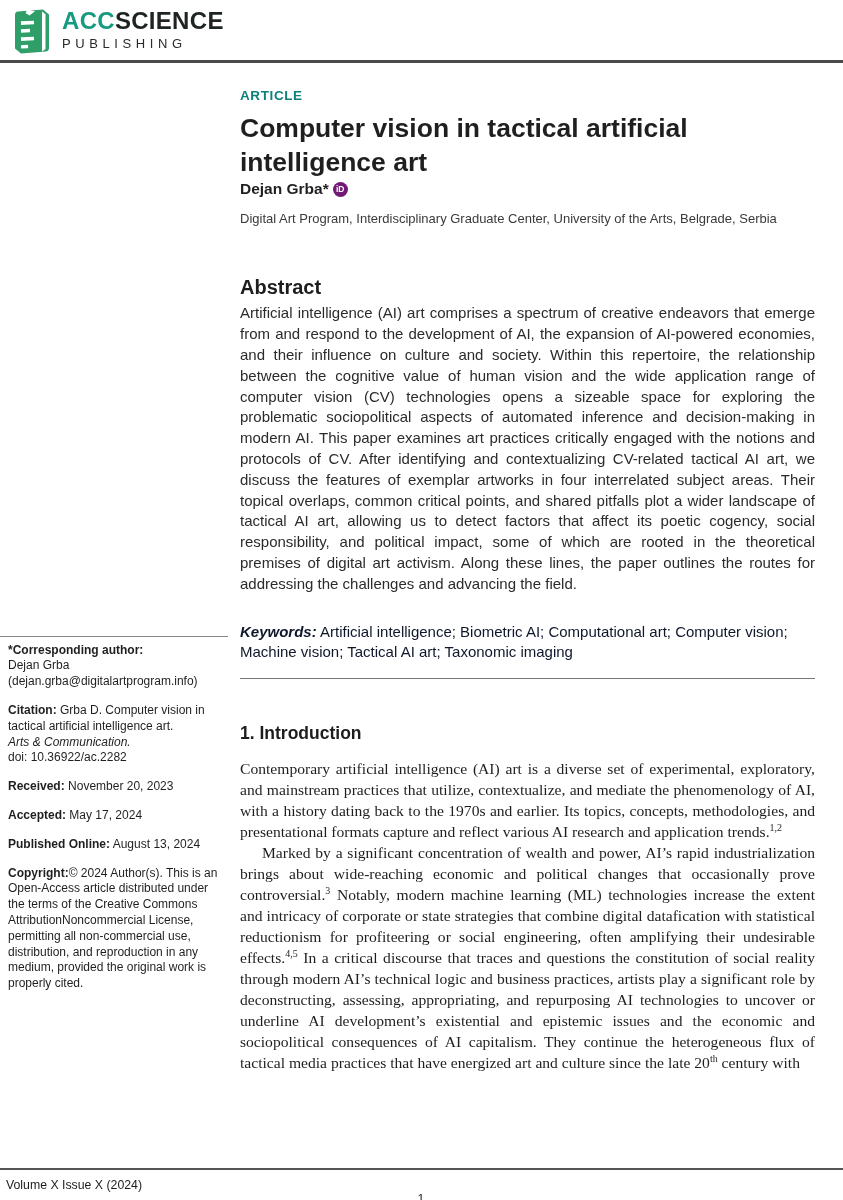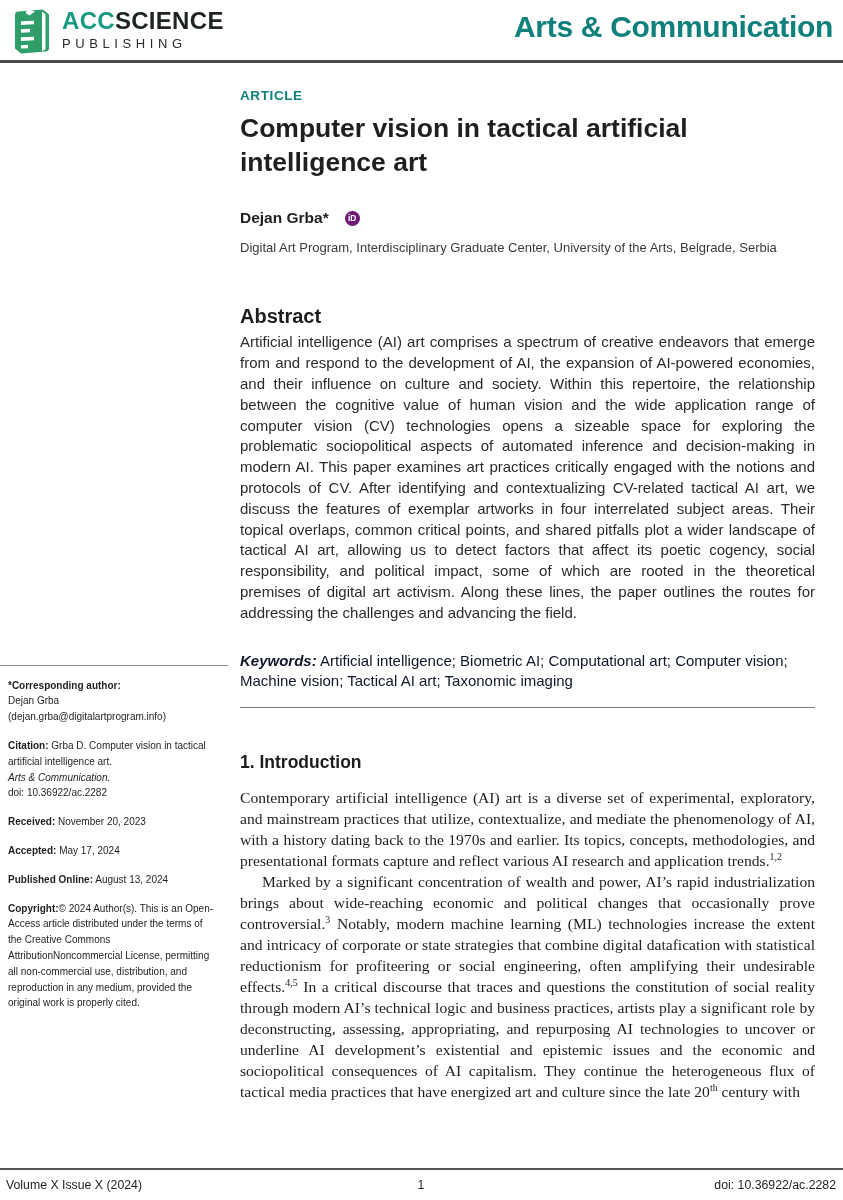--- a/index.html
+++ b/index.html
@@ -17,54 +17,54 @@
   .logo-acc { color:#169B82; }
   .logo-science { color:#1d2422; }
   .logo-text .l2 { font-size:13px; letter-spacing:4.6px; color:#2a2a2a; margin-top:3px; }
   .journal-title { font-size:30px; font-weight:bold; color:#0F807C; margin-top:2px; letter-spacing:-0.3px; }
   .head-rule { height:2.5px; background:#4a4a4a; margin-top:4px; }
 
   
   .title-block { margin:25px 28px 0 240px; }
   .article-label { color:#0F807C; font-weight:bold; font-size:13.5px; letter-spacing:0.6px; }
   .paper-title { font-size:26.5px; font-weight:600; color:#1f1f1f; line-height:1.32; margin:8px 0 0; max-width:595px; }
-  .author-line { margin-top:29px; font-size:15.5px; font-weight:bold; color:#1f1f1f; display:flex; align-items:center; gap:16px; }
+  .author-line { font-size:15.5px; font-weight:bold; color:#1f1f1f; display:flex; align-items:center; gap:4px; }
   .orcid { width:15px; height:15px; border-radius:50%; background:#701a75; color:#fff;
            font-size:8.5px; font-weight:bold; display:inline-flex; align-items:center; justify-content:center; font-style:normal; }
   .affiliation { margin-top:13px; font-size:13px; color:#3a3a3a; }
 
   
   .abstract-block { margin:50px 28px 0 240px; }
   .abstract-h { font-size:20px; font-weight:bold; margin:0 0 4px; color:#1d1d1d; }
   .abstract-text { font-size:15px; line-height:20.8px; text-align:justify; color:#2b2b2b; margin:0; }
 
   
   .columns { display:flex; margin-top:27px; align-items:flex-start; }
-  .sidebar { width:228px; border-top:1.5px solid #888; margin-top:14px; padding:12px 10px 0 8px;
-             font-size:10px; line-height:15.8px; color:#1f1f1f; }
+  .sidebar { width:228px; border-top:1.5px solid #888; margin-top:14px; padding:6px 10px 0 8px;
+             font-size:12px; line-height:15.8px; color:#1f1f1f; }
   .sidebar p { margin:0 0 13px; }
   .sidebar .blk { display:block; }
   .sidebar .ital { font-style:italic; }
   .main-col { width:575px; margin-left:12px; }
 
   .keywords { font-size:15px; line-height:20.5px; margin:0; color:#0f172a; }
   .kw-label { font-weight:bold; font-style:italic; }
   .kw-divider { border:none; border-top:1.5px solid #777; margin:15px 0 0; }
 
   .intro-h { font-size:17.5px; font-weight:bold; margin:44px 0 0; color:#1d1d1d; }
   .body-text { font-family:"Liberation Serif", serif; font-size:15.6px; line-height:21px;
                text-align:justify; color:#1e1e1e; }
   .p1 { margin:14px 0 0; }
   .p2 { margin:0; text-indent:22px; }
   sup { font-size:10px; line-height:0; }
 
   
   .page-footer { position:absolute; left:0; right:0; bottom:0; }
   .footer-rule { height:2px; background:#555; }
-  .footer-row { display:flex; padding:8px 7px 0 6px; font-size:12.3px; color:#1e1e1e; height:30px; }
+  .footer-row { display:flex; padding:8px 7px 0 6px; font-size:12.3px; color:#1e1e1e; height:30px;flex-direction:column; }
   .f-left { flex:1; text-align:left; }
   .f-center { flex:1; text-align:center; }
   .f-right { flex:1; text-align:right; }
 </style>
 </head>
 <body>
 
 <header class="masthead">
   <div class="logo">
     <span>
@@ -78,21 +78,20 @@
         <rect x="13" y="37" width="7" height="3.4" fill="#ffffff" transform="rotate(-3 16 38)"></rect>
       </svg>
     </span>
     <div class="logo-text">
       <div class="l1">
         <span class="logo-acc">ACC</span><span class="logo-science">SCIENCE</span>
       </div>
       <div class="l2">PUBLISHING</div>
     </div>
   </div>
-  <div class="journal-title">Arts &amp; Communication</div>
 </header>
 <div class="head-rule"></div>
 
 <section class="title-block">
   <div class="article-label">ARTICLE</div>
   <h1 class="paper-title">Computer vision in tactical artificial intelligence art</h1>
   <div class="author-line">
     <span>Dejan Grba*</span>
     <span class="orcid">iD</span>
   </div>

